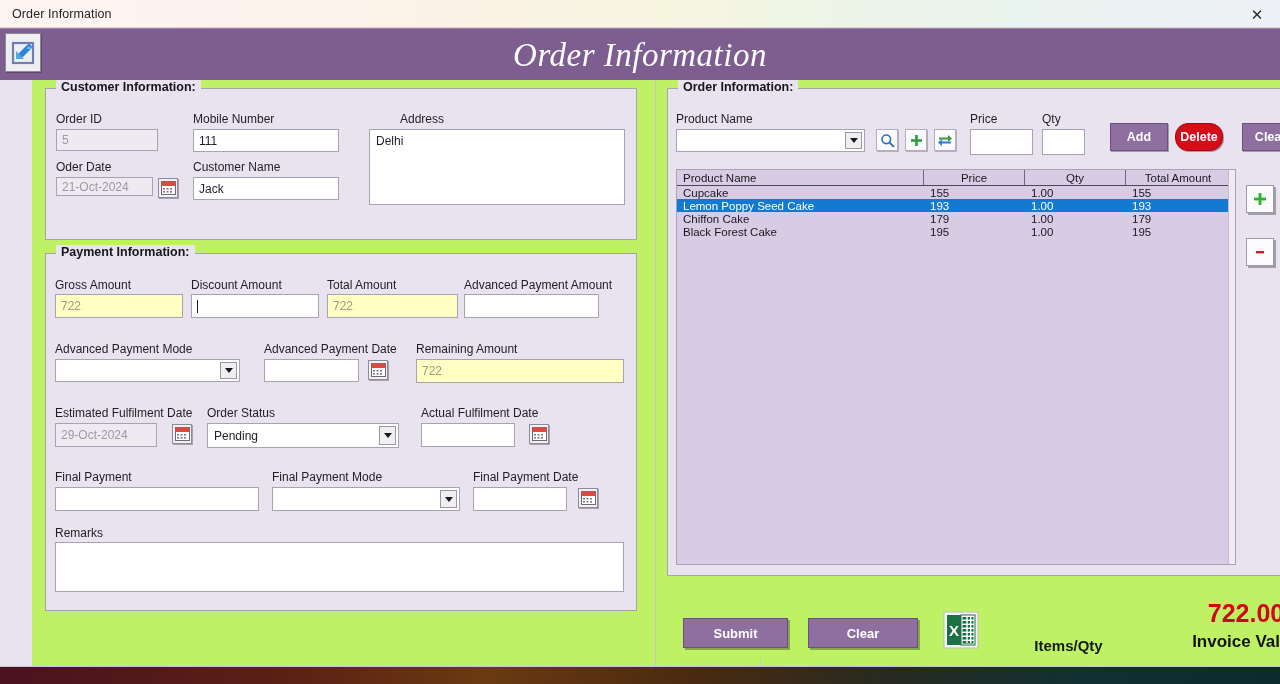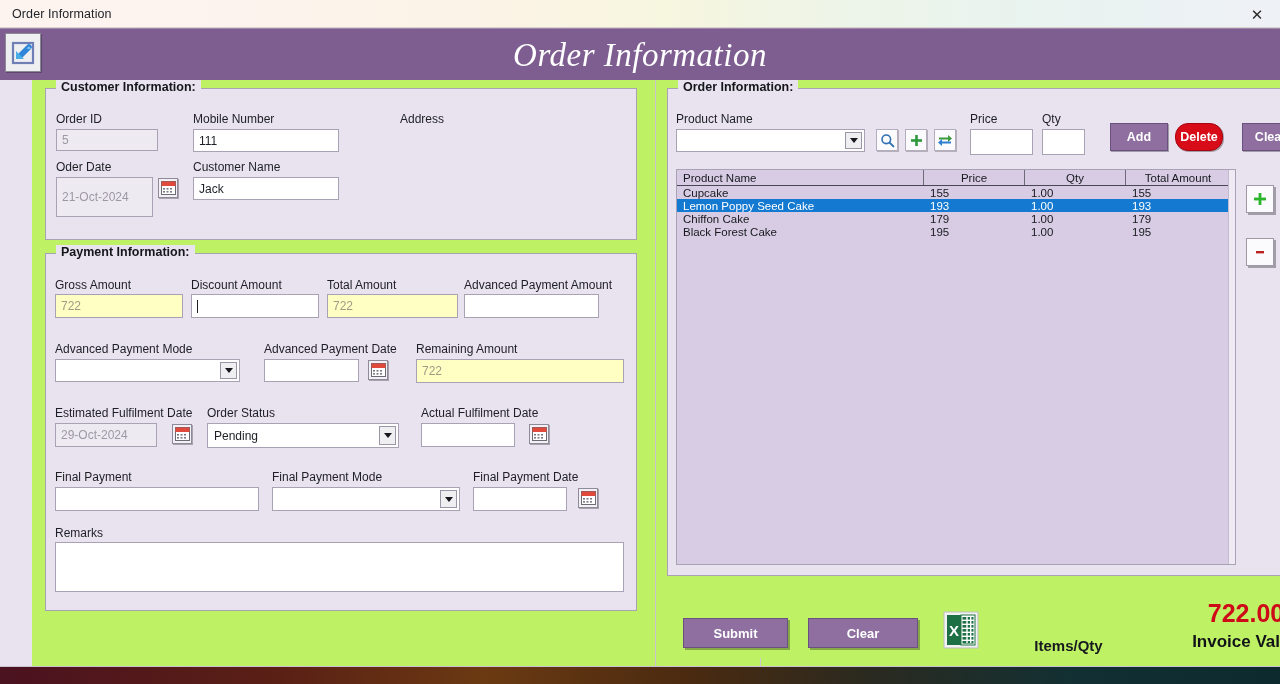--- a/index.html
+++ b/index.html
@@ -310,21 +310,21 @@
 
     <div class="left-pane">
 
       <div class="groupbox" style="left:13px; top:8px; width:592px; height:152px;">
         <div class="gb-title">Customer Information:</div>
 
         <div class="fld-label" style="left:10px; top:23px;">Order ID</div>
         <div class="tbox readonly" style="left:10px; top:40px; width:102px; height:22px;">5</div>
 
         <div class="fld-label" style="left:10px; top:71px;">Oder Date</div>
-        <div class="tbox readonly" style="left:10px; top:88px; width:97px; height:40px;">21-Oct-2024</div>
+        <div class="tbox readonly" style="left:10px; top:88px; width:97px; height:19px;">21-Oct-2024</div>
         <div class="cal-btn" style="left:112px; top:89px;">
           <svg width="15" height="14" viewBox="0 0 15 14">
             <rect x="0.5" y="0.5" width="14" height="13" fill="#ffffff" stroke="#6b6b72"></rect>
             <rect x="0.5" y="0.5" width="14" height="4.5" fill="#e04a3c"></rect>
             <g fill="#7b7b85">
               <rect x="2" y="7" width="2" height="1.6"></rect>
                 <rect x="5.5" y="7" width="2" height="1.6"></rect>
               <rect x="9" y="7" width="2" height="1.6"></rect>
               <rect x="2" y="10" width="2" height="1.6"></rect>
                 <rect x="5.5" y="10" width="2" height="1.6"></rect>
@@ -333,20 +333,21 @@
           </svg>
         </div>
 
         <div class="fld-label" style="left:147px; top:23px;">Mobile Number</div>
         <div class="tbox" style="left:147px; top:40px; width:146px; height:23px;">111</div>
 
         <div class="fld-label" style="left:147px; top:71px;">Customer Name</div>
         <div class="tbox" style="left:147px; top:88px; width:146px; height:23px;">Jack</div>
 
         <div class="fld-label" style="left:354px; top:23px;">Address</div>
+        <div class="area" style="left:323px; top:40px; width:256px; height:76px;">Delhi</div>
       </div>
 
       <div class="groupbox" style="left:13px; top:173px; width:592px; height:358px;">
         <div class="gb-title">Payment Information:</div>
 
         <div class="fld-label" style="left:9px; top:24px;">Gross Amount</div>
         <div class="tbox yellow" style="left:9px; top:40px; width:128px; height:24px;">722</div>
 
         <div class="fld-label" style="left:145px; top:24px;">Discount Amount</div>
         <div class="tbox caret" style="left:145px; top:40px; width:128px; height:24px;"></div>

